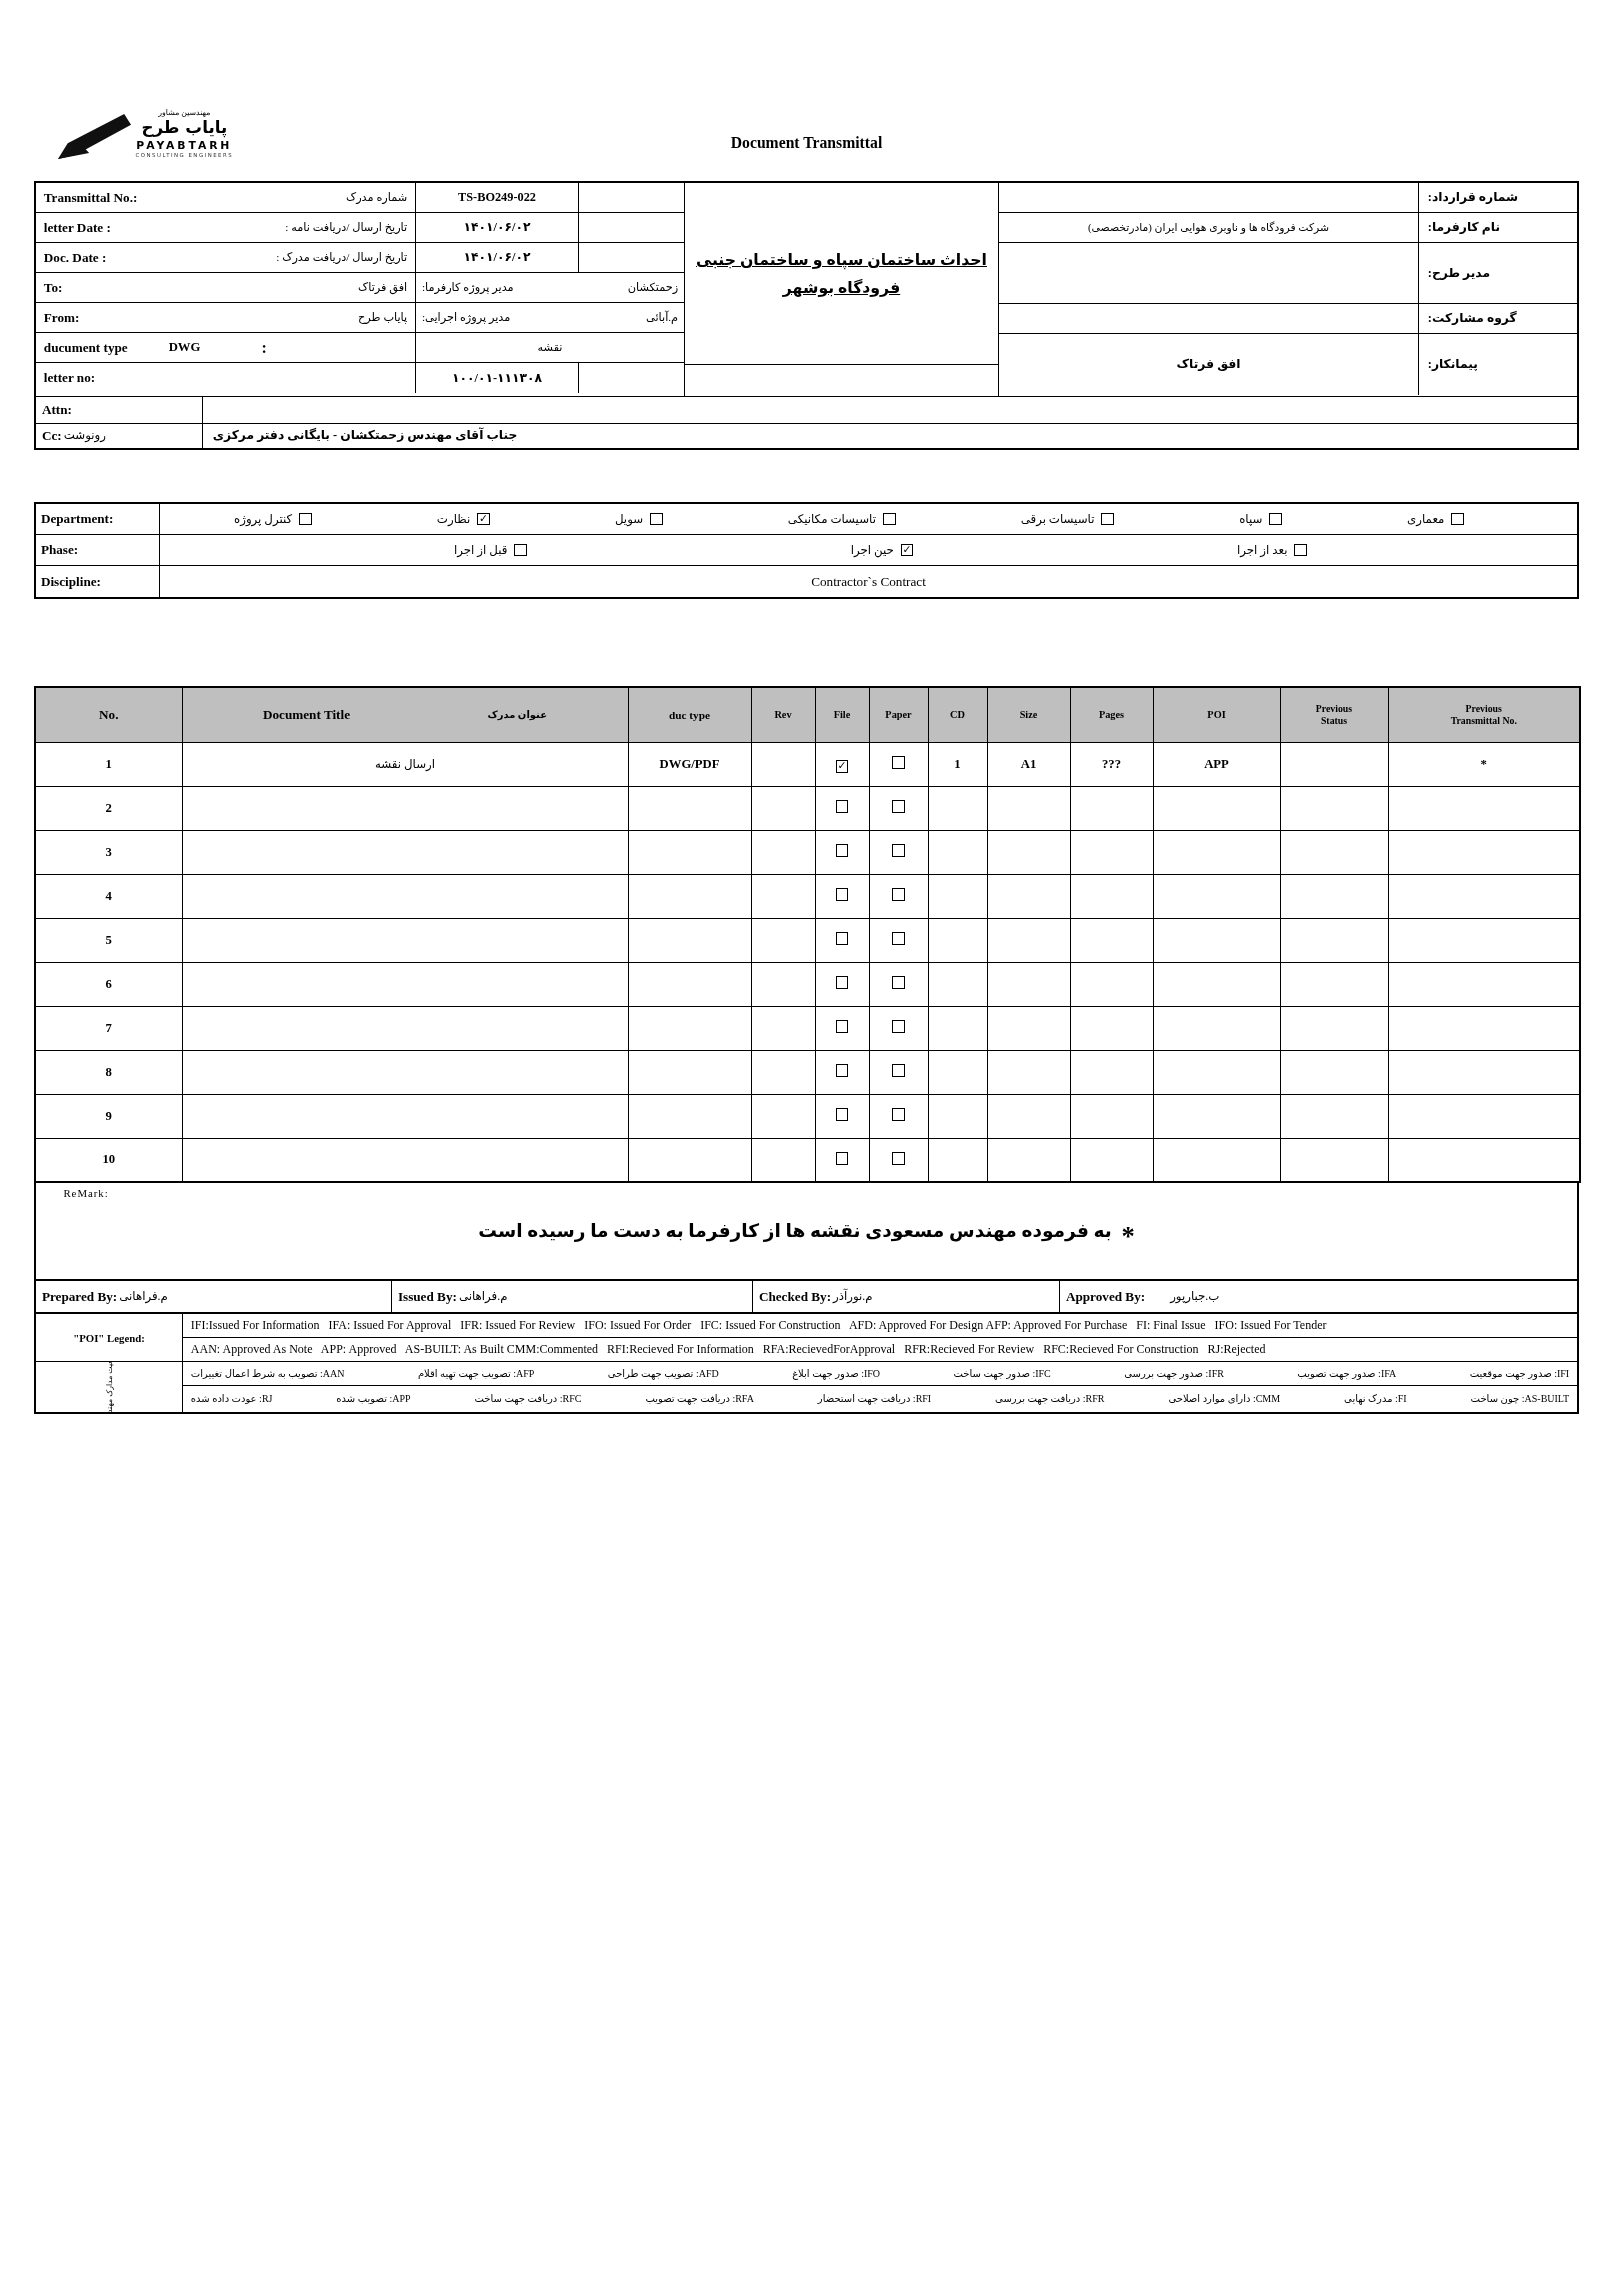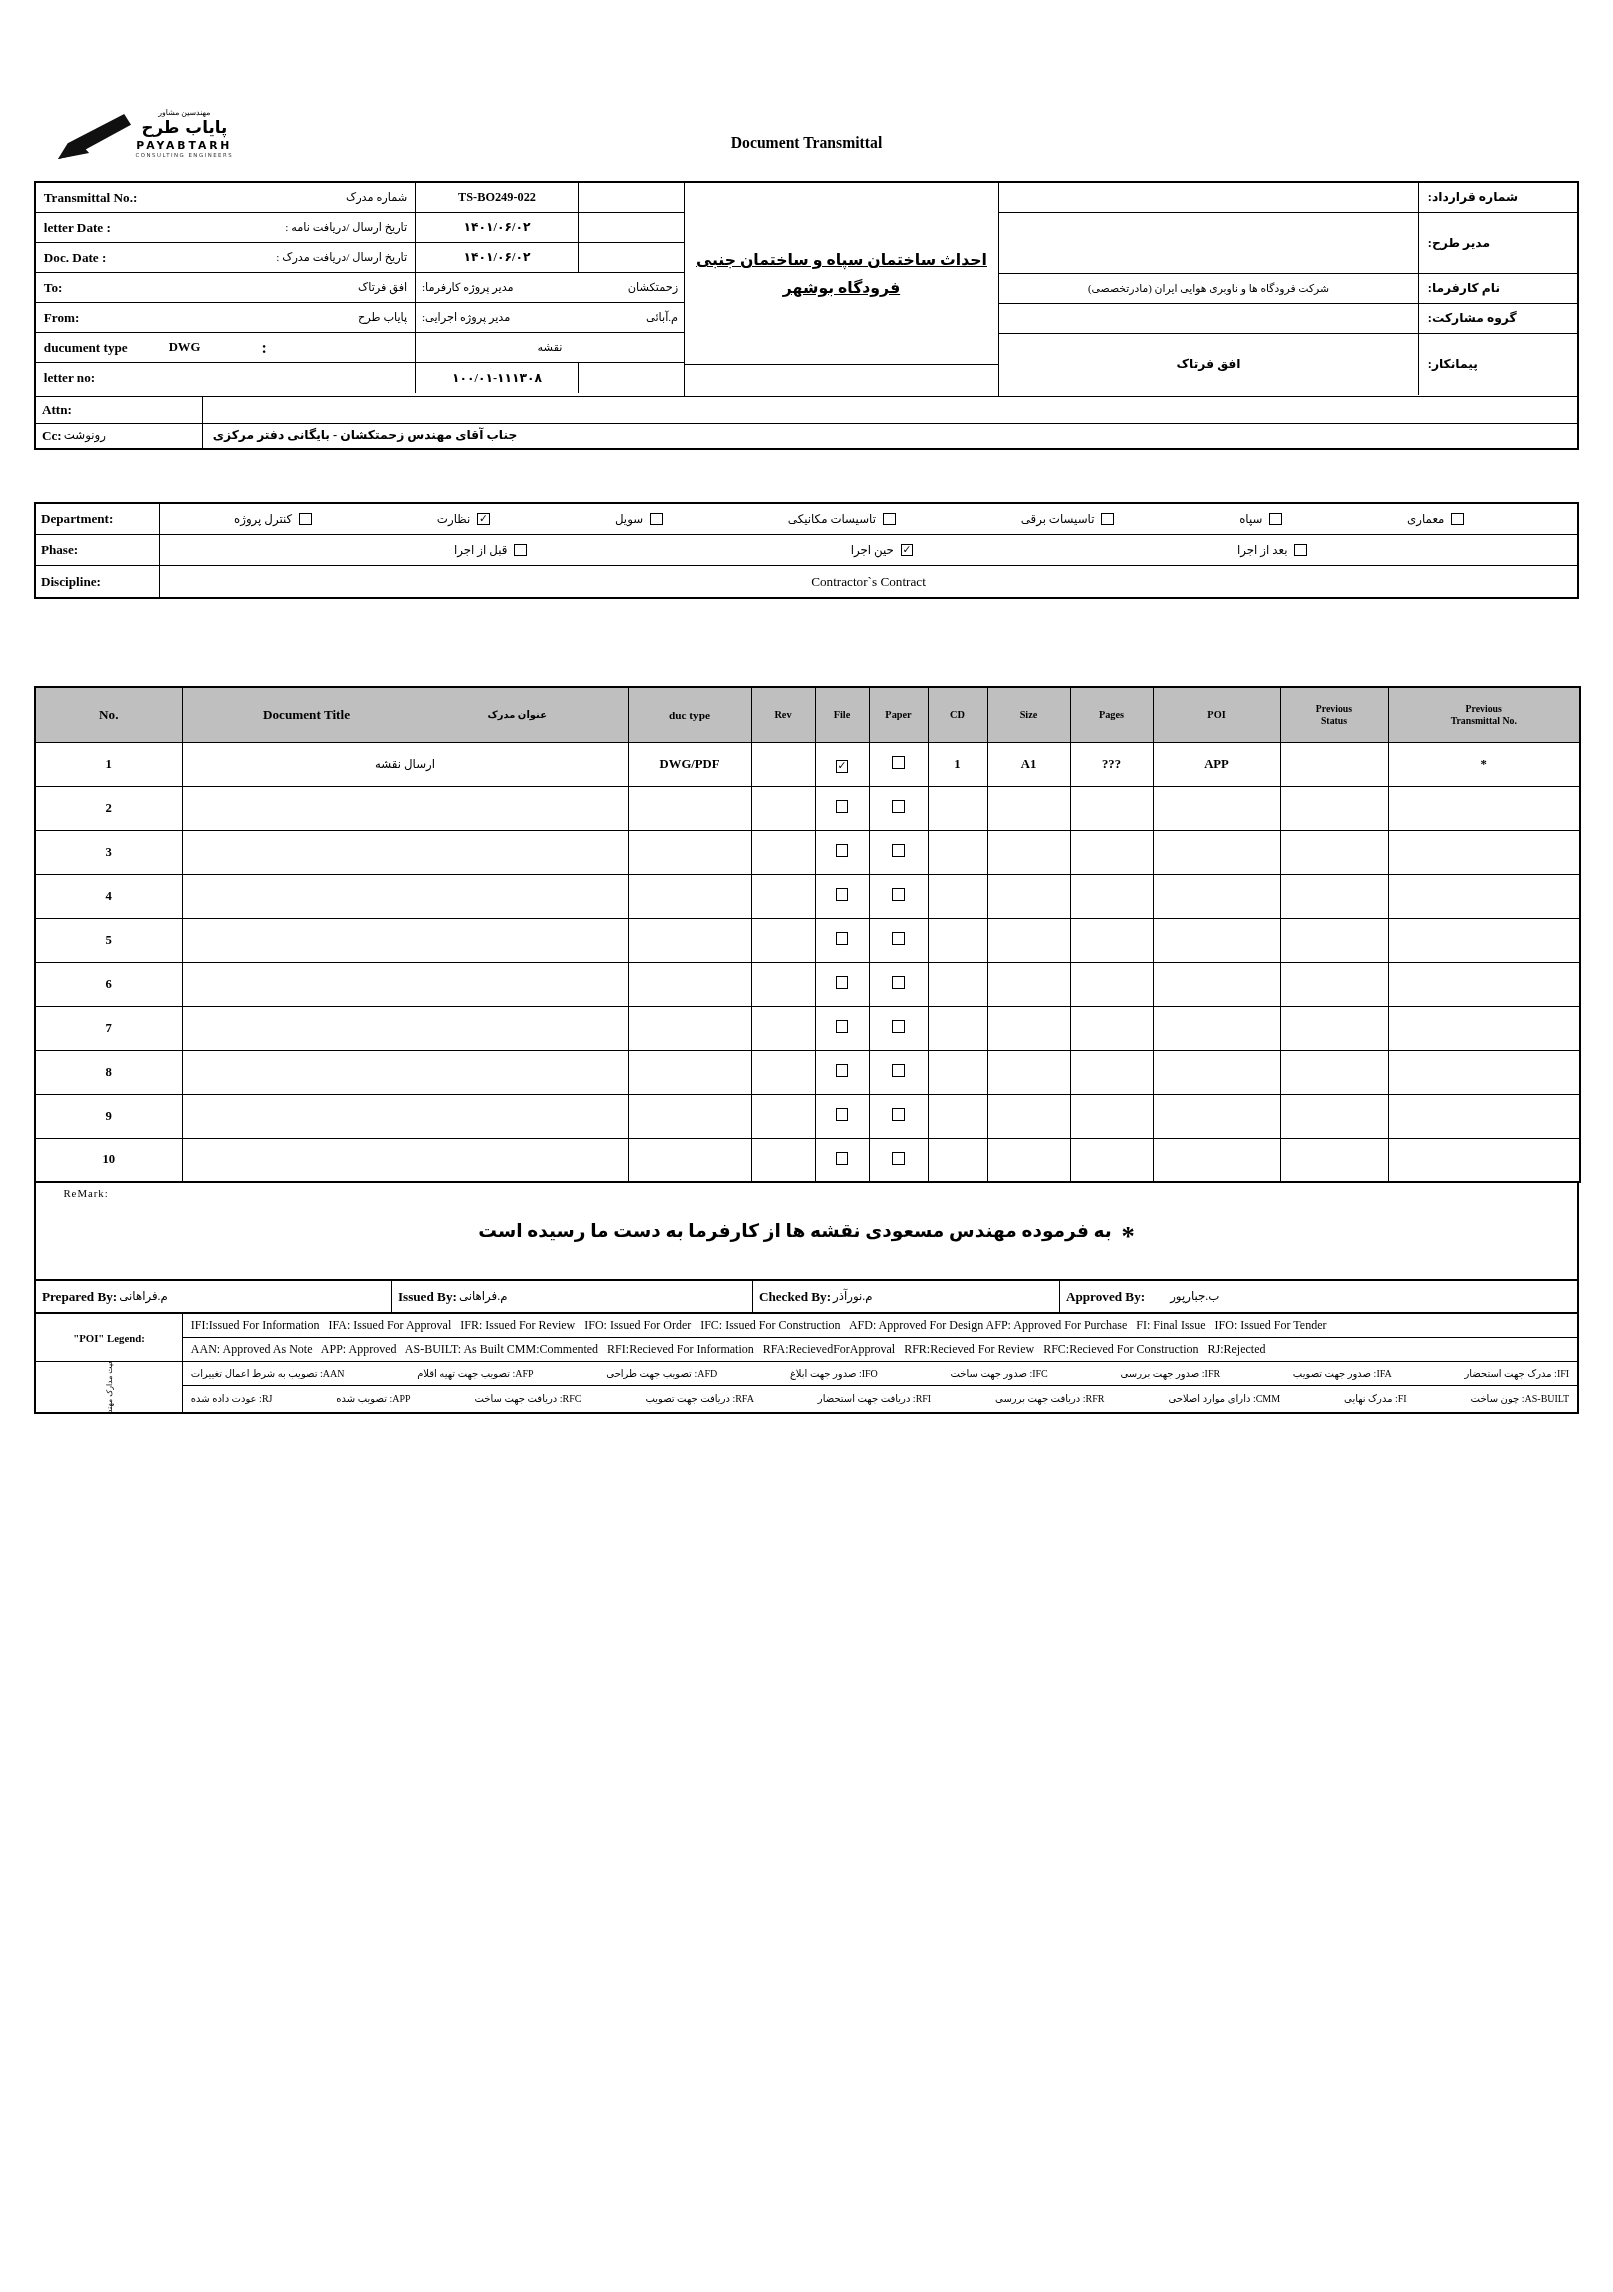--- a/index.html
+++ b/index.html
@@ -194,27 +194,27 @@
           <div>فرودگاه بوشهر</div>
         </div>
         <div class="mid-strip"></div>
       </div>
 
       <div class="z-right">
         <div class="rrow h31">
           <div class="rval"></div>
           <div class="rlab">شماره قرارداد:</div>
         </div>
+        <div class="rrow h31">
+          <div class="rval">شرکت فرودگاه ها و ناوبری هوایی ایران (مادرتخصصی)</div>
+          <div class="rlab">نام کارفرما:</div>
+        </div>
         <div class="rrow h62">
           <div class="rval"></div>
           <div class="rlab">مدیر طرح:</div>
-        </div>
-        <div class="rrow h31">
-          <div class="rval">شرکت فرودگاه ها و ناوبری هوایی ایران (مادرتخصصی)</div>
-          <div class="rlab">نام کارفرما:</div>
         </div>
         <div class="rrow h31">
           <div class="rval"></div>
           <div class="rlab">گروه مشارکت:</div>
         </div>
         <div class="rrow h62 lastr">
           <div class="rval big">افق فرتاک</div>
           <div class="rlab">پیمانکار:</div>
         </div>
       </div>
@@ -511,21 +511,21 @@
       <div class="lg-left">
         <div class="lg-poi">"POI" Legend:</div>
         <div class="lg-side">
           <span class="vert">موقعیت مدارک مهندسی</span>
         </div>
       </div>
       <div class="lg-rows">
         <div class="lg-row en">IFI:Issued For Information   IFA: Issued For Approval   IFR: Issued For Review   IFO: Issued For Order   IFC: Issued For Construction   AFD: Approved For Design AFP: Approved For Purchase   FI: Final Issue   IFO: Issued For Tender</div>
         <div class="lg-row en">AAN: Approved As Note   APP: Approved   AS-BUILT: As Built CMM:Commented   RFI:Recieved For Information   RFA:RecievedForApproval   RFR:Recieved For Review   RFC:Recieved For Construction   RJ:Rejected</div>
         <div class="lg-row farow">
-          <span class="fa-item">IFI: مدرک جهت استحضار</span>
+          <span class="fa-item">IFI: صدور جهت موقعیت</span>
           <span class="fa-item">IFA: صدور جهت تصویب</span>
           <span class="fa-item">IFR: صدور جهت بررسی</span>
           <span class="fa-item">IFC: صدور جهت ساخت</span>
           <span class="fa-item">IFO: صدور جهت ابلاغ</span>
           <span class="fa-item">AFD: تصویب جهت طراحی</span>
           <span class="fa-item">AFP: تصویب جهت تهیه اقلام</span>
           <span class="fa-item">AAN: تصویب به شرط اعمال تغییرات</span>
         </div>
         <div class="lg-row farow">
           <span class="fa-item">AS-BUILT: چون ساخت</span>

